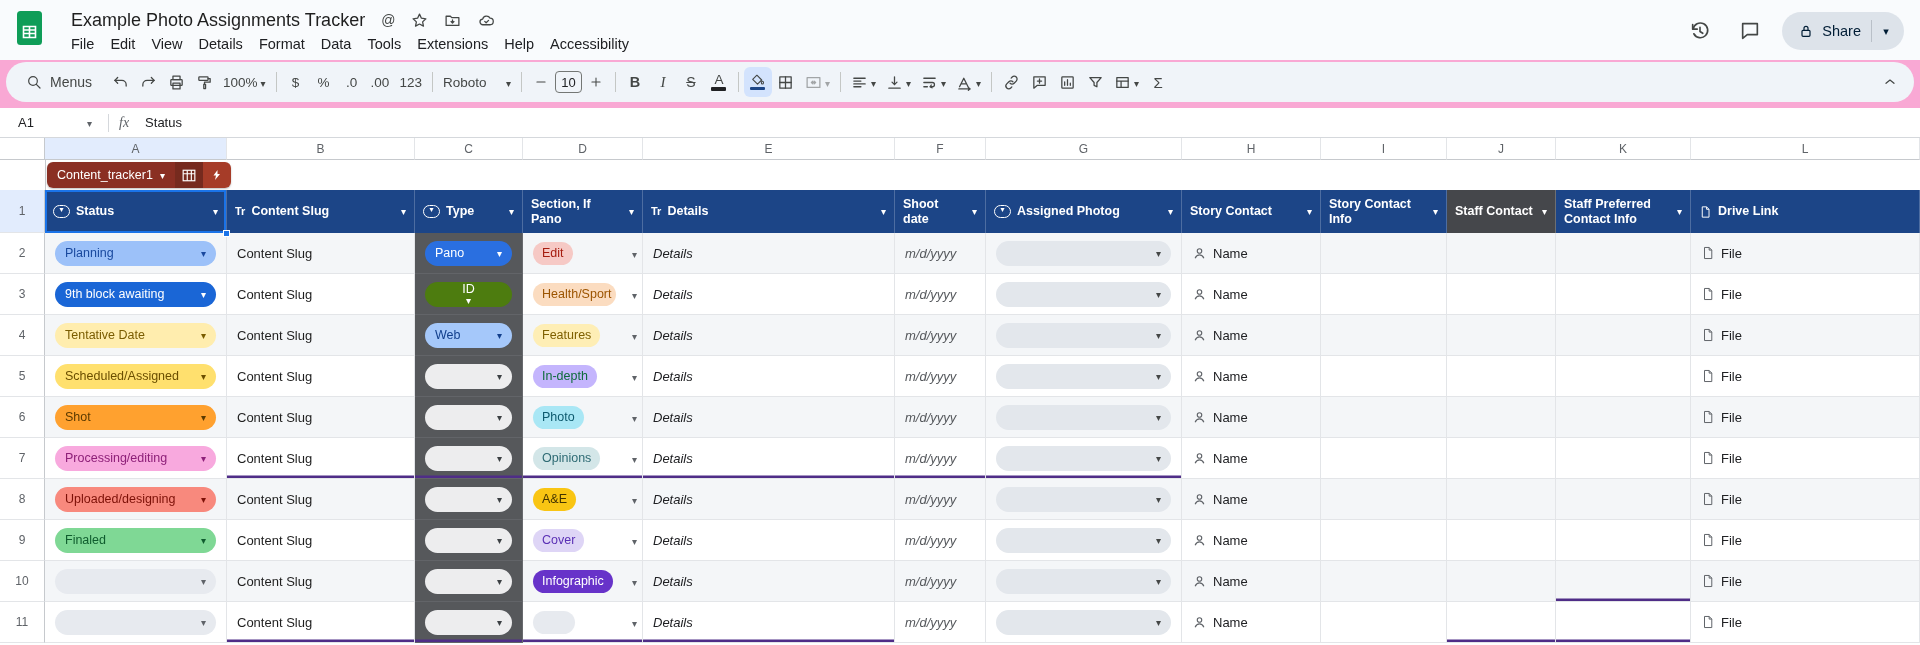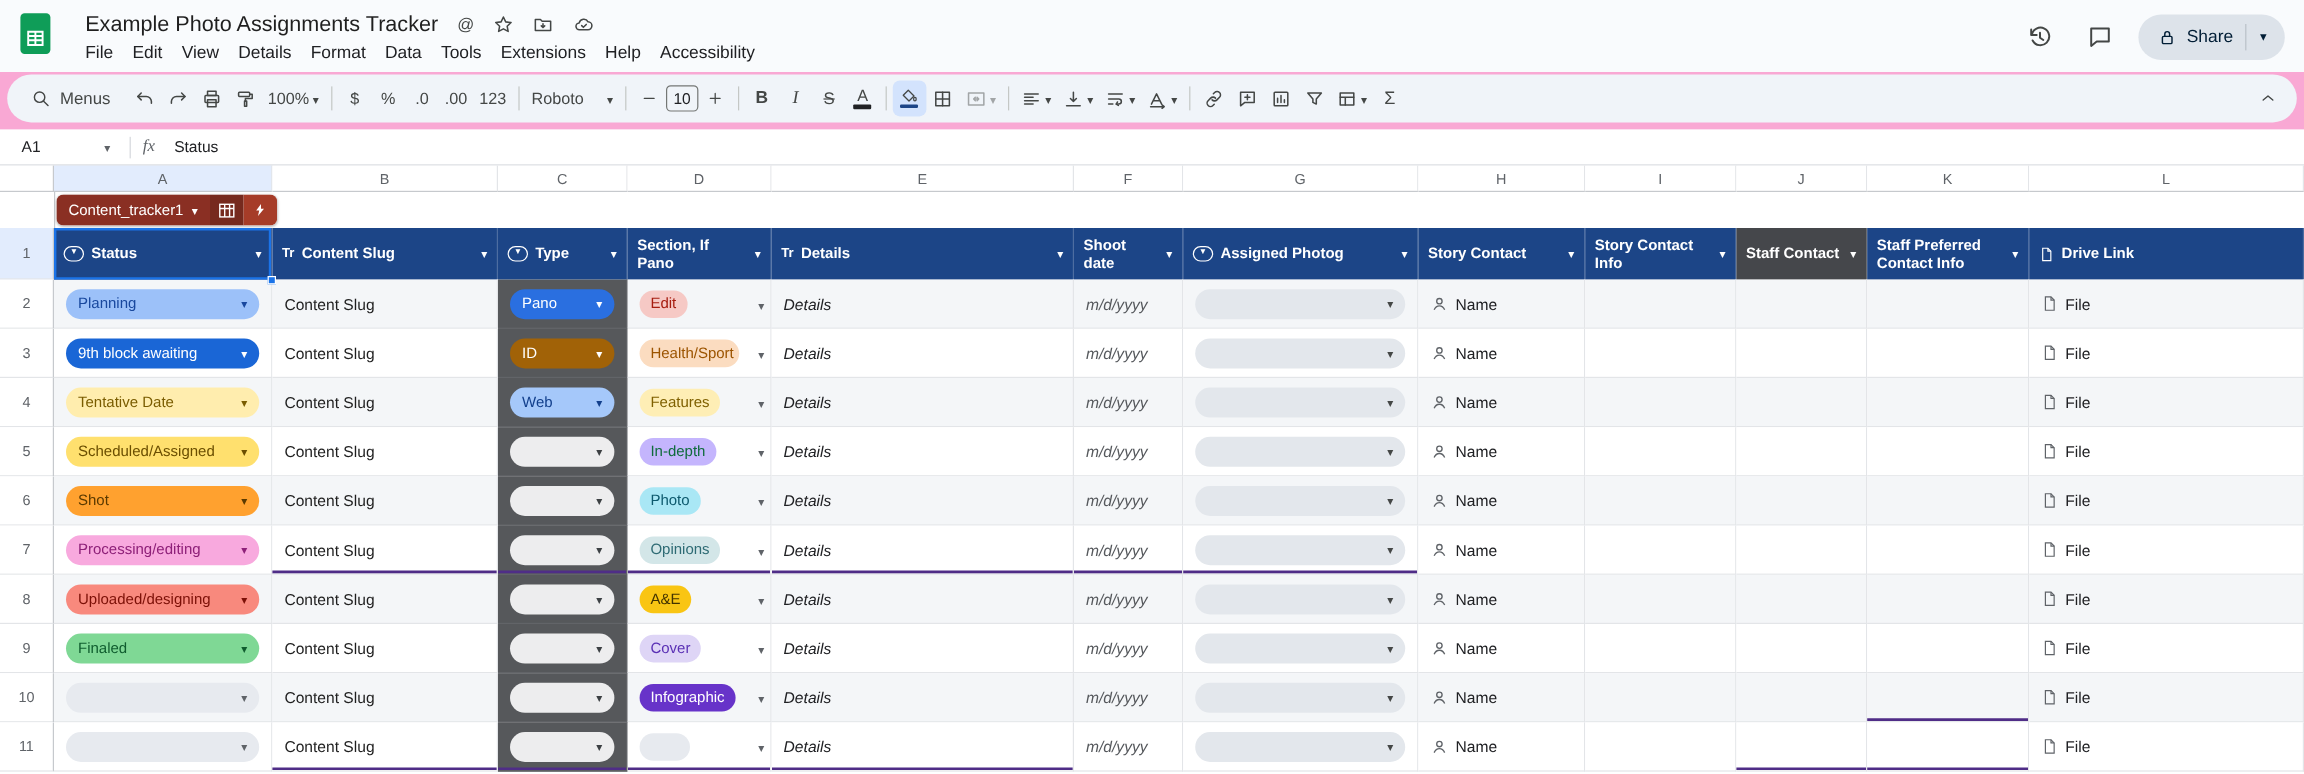--- a/index.html
+++ b/index.html
@@ -502,21 +502,21 @@
     </div>
     <div class="rownum">3</div>
     <div class="cell">
       <div class="pill" style="background: rgb(26, 102, 214); color: rgb(255, 255, 255);">
         <span class="plabel">9th block awaiting</span>
         <span class="chev"></span>
       </div>
     </div>
     <div class="cell slug">Content Slug</div>
     <div class="cell typecell">
-      <div class="pill" style="background: #a16207; color: rgb(255, 255, 255);">
+      <div class="pill" style="background: #4d7c0f; color: rgb(255, 255, 255); flex-direction: column;">
         <span class="plabel">ID</span>
         <span class="chev"></span>
       </div>
     </div>
     <div class="cell">
       <span class="schip" style="background: rgb(251, 220, 192); color: rgb(156, 84, 0);">Health/Sport</span>
       <span class="dchev chev"></span>
     </div>
     <div class="cell details">Details</div>
     <div class="cell datef">m/d/yyyy</div>

